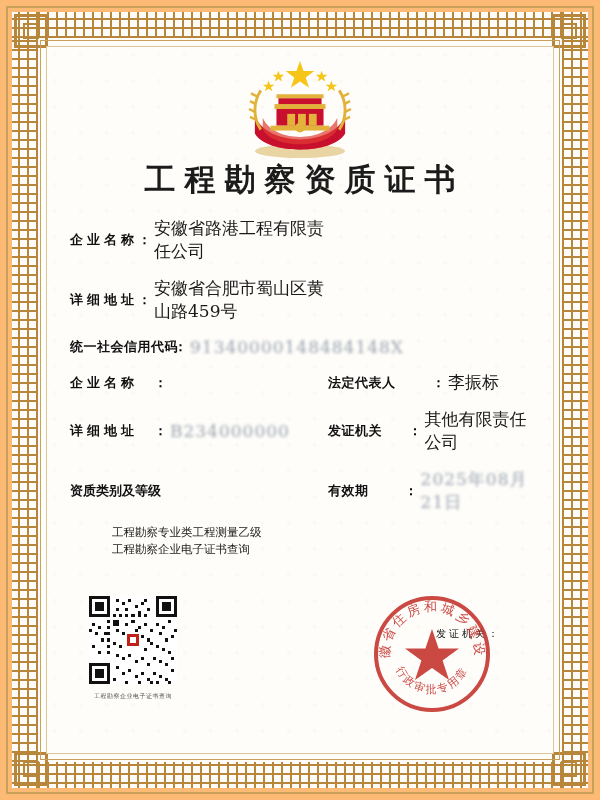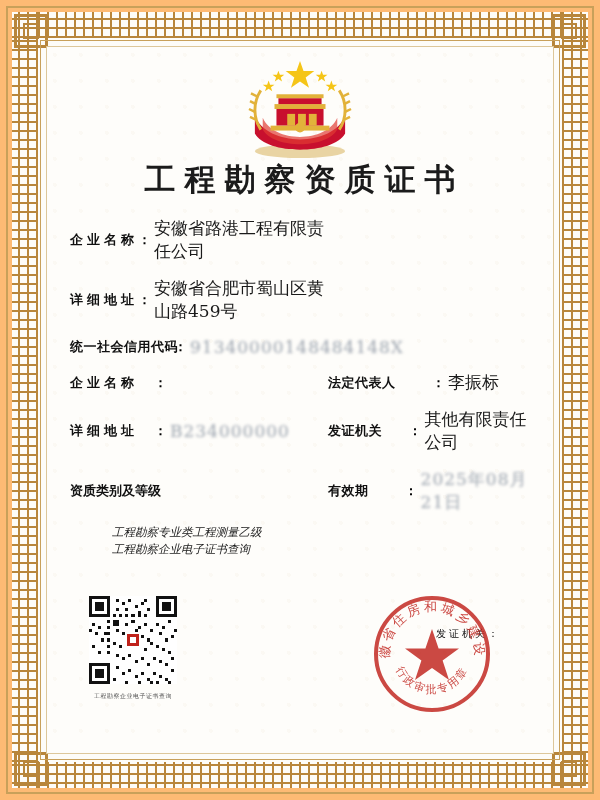--- a/index.html
+++ b/index.html
@@ -150,21 +150,20 @@
     filter: blur(1.6px);
     letter-spacing: 1px;
   }
   .qual-list {
     margin-top: -4px;
     padding-left: 42px;
     font-size: 11.5px;
     line-height: 1.5;
     color: #1a1a1a;
     font-family: "DejaVu Serif", "Liberation Serif", serif;
-    font-style: italic;
   }
 
   
   .qr-block {
     position: absolute;
     left: 38px;
     bottom: 52px;
     width: 96px;
     text-align: center;
   }

